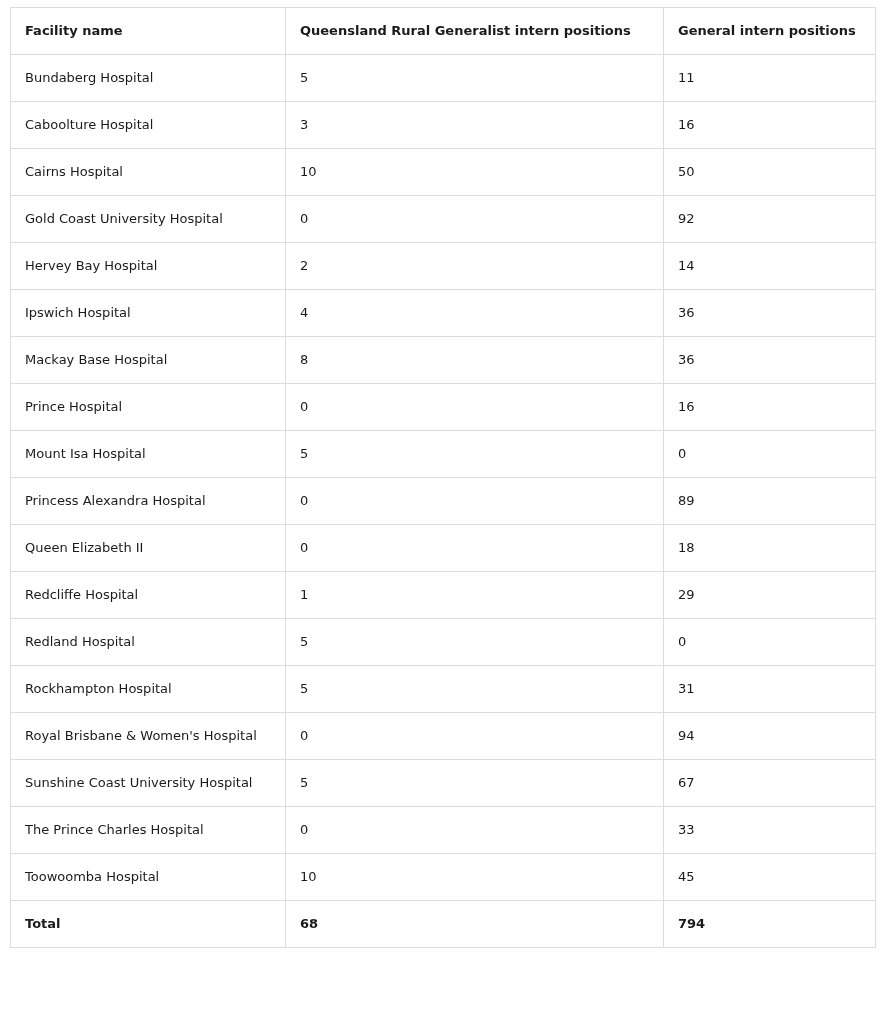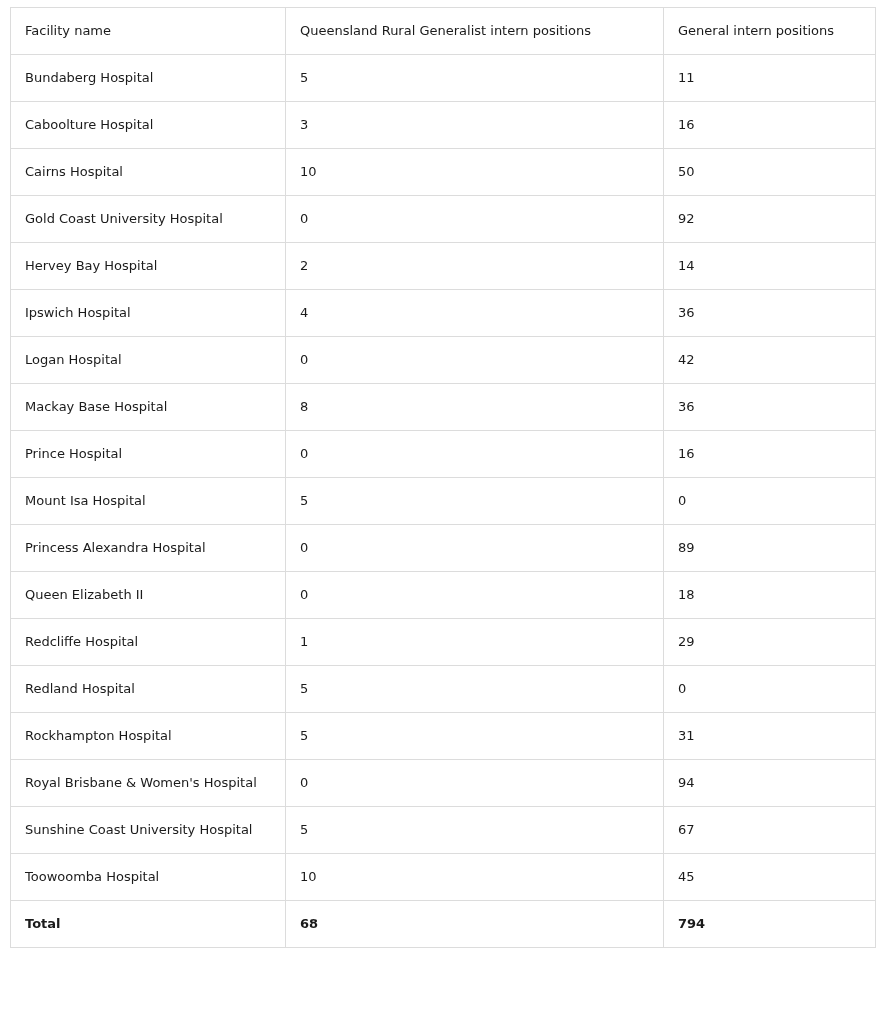--- a/index.html
+++ b/index.html
@@ -23,21 +23,21 @@
   table.data-table td {
     border: 1px solid #dcdcdc;
     text-align: left;
     vertical-align: top;
     padding: 13px 14px 14px 14px;
     line-height: 19px;
     overflow: hidden;
     white-space: nowrap;
   }
   table.data-table th {
-    font-weight: normal;
+    font-weight: bold;
   }
   table.data-table tr.total-row td {
     font-weight: bold;
   }
   col.col-facility { width: 275px; }
   col.col-qrg      { width: 378px; }
   col.col-general  { width: 212px; }
 </style>
 </head>
 <body>
@@ -81,25 +81,20 @@
         <td>Hervey Bay Hospital</td>
         <td>2</td>
         <td>14</td>
       </tr>
       <tr>
         <td>Ipswich Hospital</td>
         <td>4</td>
         <td>36</td>
       </tr>
       <tr>
-        <td>Logan Hospital</td>
-        <td>0</td>
-        <td>42</td>
-      </tr>
-      <tr>
         <td>Mackay Base Hospital</td>
         <td>8</td>
         <td>36</td>
       </tr>
       <tr>
         <td>Prince Hospital</td>
         <td>0</td>
         <td>16</td>
       </tr>
       <tr>
@@ -136,20 +131,25 @@
         <td>Royal Brisbane &amp; Women's Hospital</td>
         <td>0</td>
         <td>94</td>
       </tr>
       <tr>
         <td>Sunshine Coast University Hospital</td>
         <td>5</td>
         <td>67</td>
       </tr>
       <tr>
+        <td>The Prince Charles Hospital</td>
+        <td>0</td>
+        <td>33</td>
+      </tr>
+      <tr>
         <td>Toowoomba Hospital</td>
         <td>10</td>
         <td>45</td>
       </tr>
       <tr class="total-row">
         <td>Total</td>
         <td>68</td>
         <td>794</td>
       </tr>
     </tbody>

